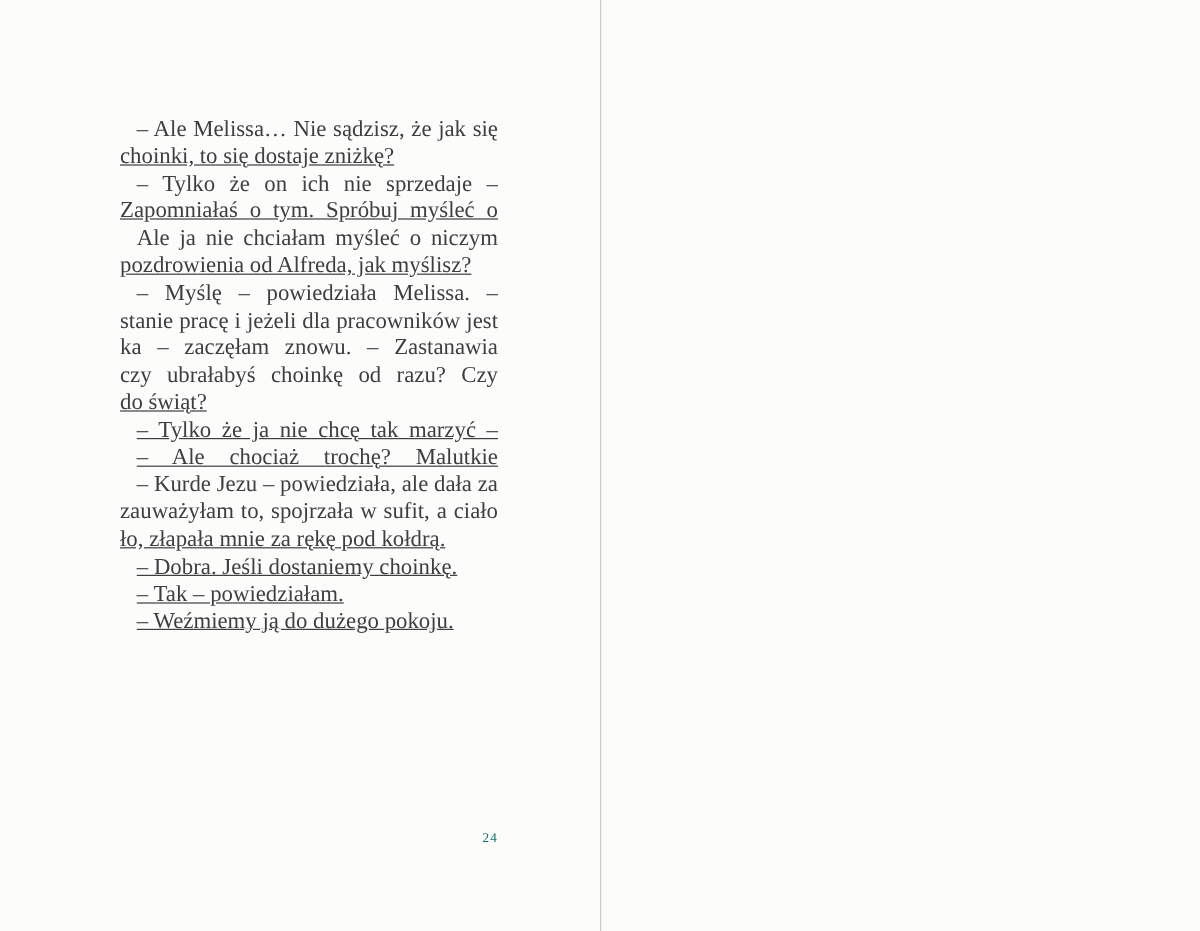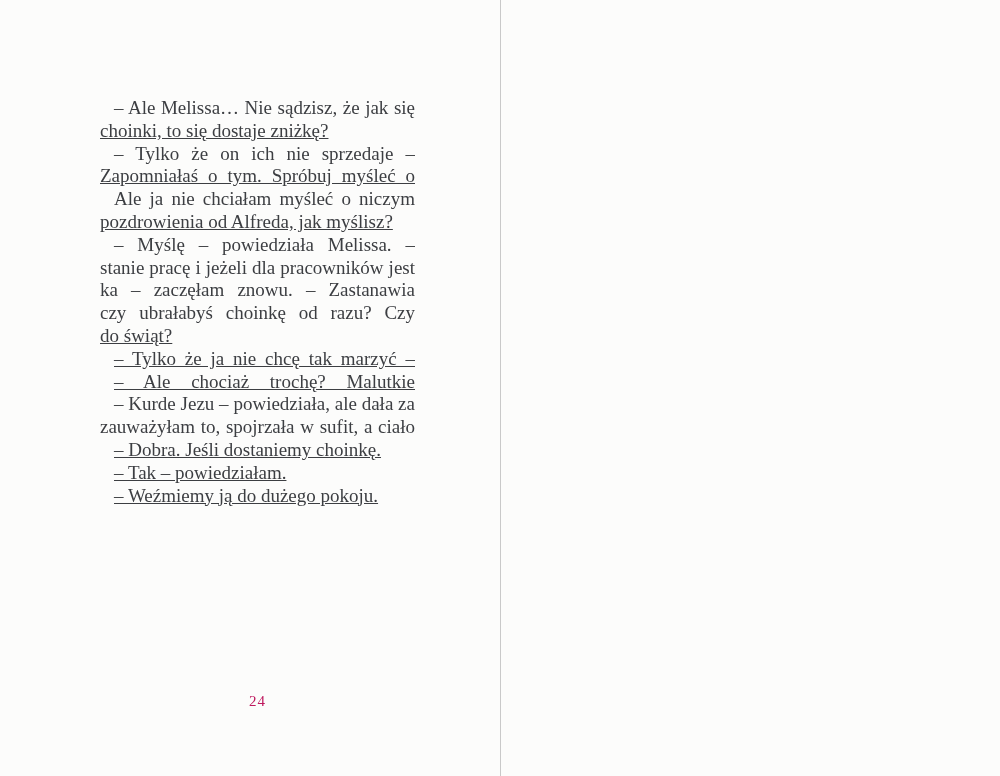--- a/index.html
+++ b/index.html
@@ -47,24 +47,24 @@
     text-align-last: justify;
     height: 22.8px;
     overflow: hidden;
     white-space: normal;
   }
   .line.para-last { text-align-last: left; text-decoration: underline; }
   .line.para-first { text-indent: 14px; }
   .page-number {
     position: absolute;
     top: 693px;
-    text-align: center;
-    font-size: 15px;
+    text-align: right;
+    font-size: 11px;
     letter-spacing: 1px;
-    color: #be185d;
+    color: #0f766e;
   }
   .page-left .page-number  { left: 100px; width: 315px; }
 </style>
 </head>
 <body>
 
 <div class="spread">
 
   <div class="page page-left">
     <div class="text-block">
@@ -76,20 +76,21 @@
         <div class="line para-last">pozdrowienia od Alfreda, jak myślisz?</div>
         <div class="line para-first">– Myślę – powiedziała Melissa. – Możemy już</div>
         <div class="line">stanie pracę i jeżeli dla pracowników jest zniż-</div>
         <div class="line">ka – zaczęłam znowu. – Zastanawia mnie tylko,</div>
         <div class="line">czy ubrałabyś choinkę od razu? Czy czekałabyś</div>
         <div class="line para-last">do świąt?</div>
         <div class="line para-first para-last">– Tylko że ja nie chcę tak marzyć – powiedziała.</div>
         <div class="line para-first para-last">– Ale chociaż trochę? Malutkie marzenie?</div>
         <div class="line para-first">– Kurde Jezu – powiedziała, ale dała za wygraną,</div>
         <div class="line">zauważyłam to, spojrzała w sufit, a ciało jej zmięk-</div>
+        <div class="line para-last">ło, złapała mnie za rękę pod kołdrą.</div>
         <div class="line para-first para-last">– Dobra. Jeśli dostaniemy choinkę.</div>
         <div class="line para-first para-last">– Tak – powiedziałam.</div>
         <div class="line para-first para-last">– Weźmiemy ją do dużego pokoju.</div>
       </div>
     <div class="page-number">24</div>
   </div>
 
   <div class="gutter"></div>
 
   <div class="page page-right">

